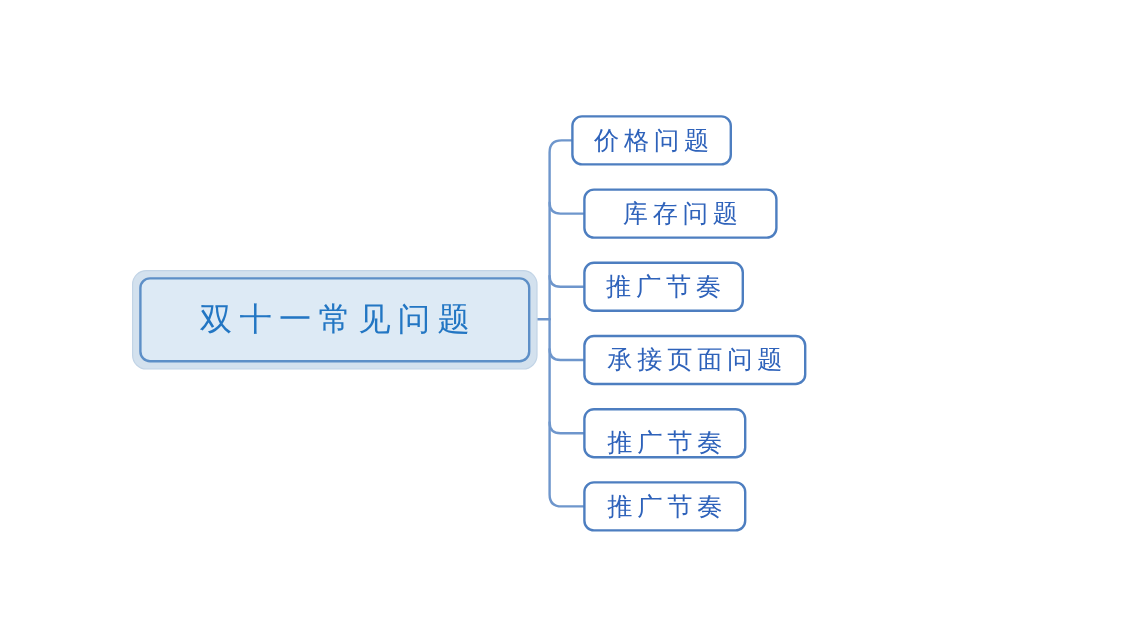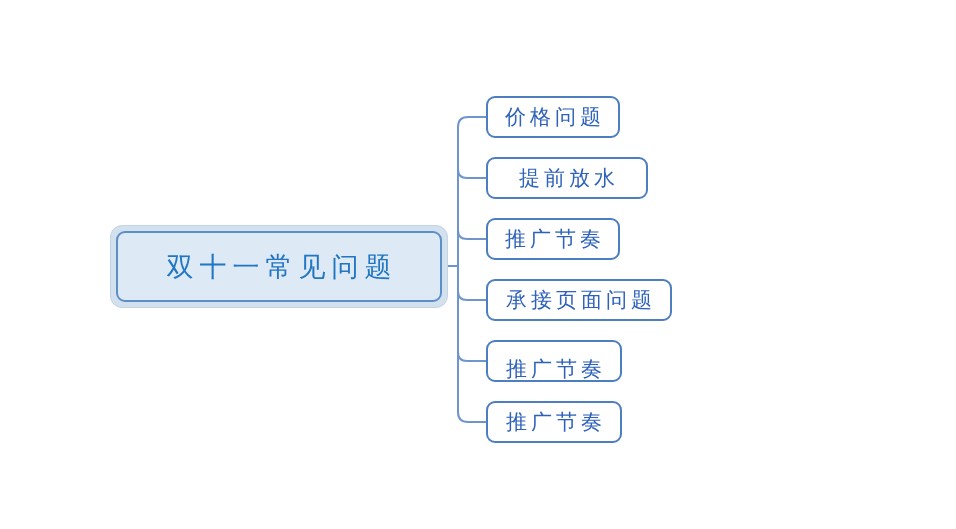--- a/index.html
+++ b/index.html
@@ -76,21 +76,21 @@
     justify-content: center;
   }
   .child-topic .label {
     color: #2e62ba;
     font-size: 21px;
     letter-spacing: 4px;
     white-space: nowrap;
     line-height: 1;
     padding-left: 4px; 
   }
-  .c1 { left: 486px; top: 96px;  width: 134px; }
+  .c1 { left: 476px; top: 96px;  width: 134px; }
   .c2 { left: 486px; top: 157px; width: 162px; }
   .c3 { left: 486px; top: 218px; width: 134px; }
   .c4 { left: 486px; top: 279px; width: 186px; }
   .c5 { left: 486px; top: 340px; width: 136px; align-items: flex-end; }
   .c6 { left: 486px; top: 401px; width: 136px; }
 </style>
 </head>
 <body>
 
 <div class="canvas">
@@ -113,21 +113,21 @@
     <div class="central-topic">
       <span class="label">双十一常见问题</span>
     </div>
   </div>
 
   <div class="child-topic c1">
     <span class="label">价格问题</span>
   </div>
 
   <div class="child-topic c2">
-    <span class="label">提前放水</span>
+    <span class="label">库存问题</span>
   </div>
 
   <div class="child-topic c3">
     <span class="label">推广节奏</span>
   </div>
 
   <div class="child-topic c4">
     <span class="label">承接页面问题</span>
   </div>
 

